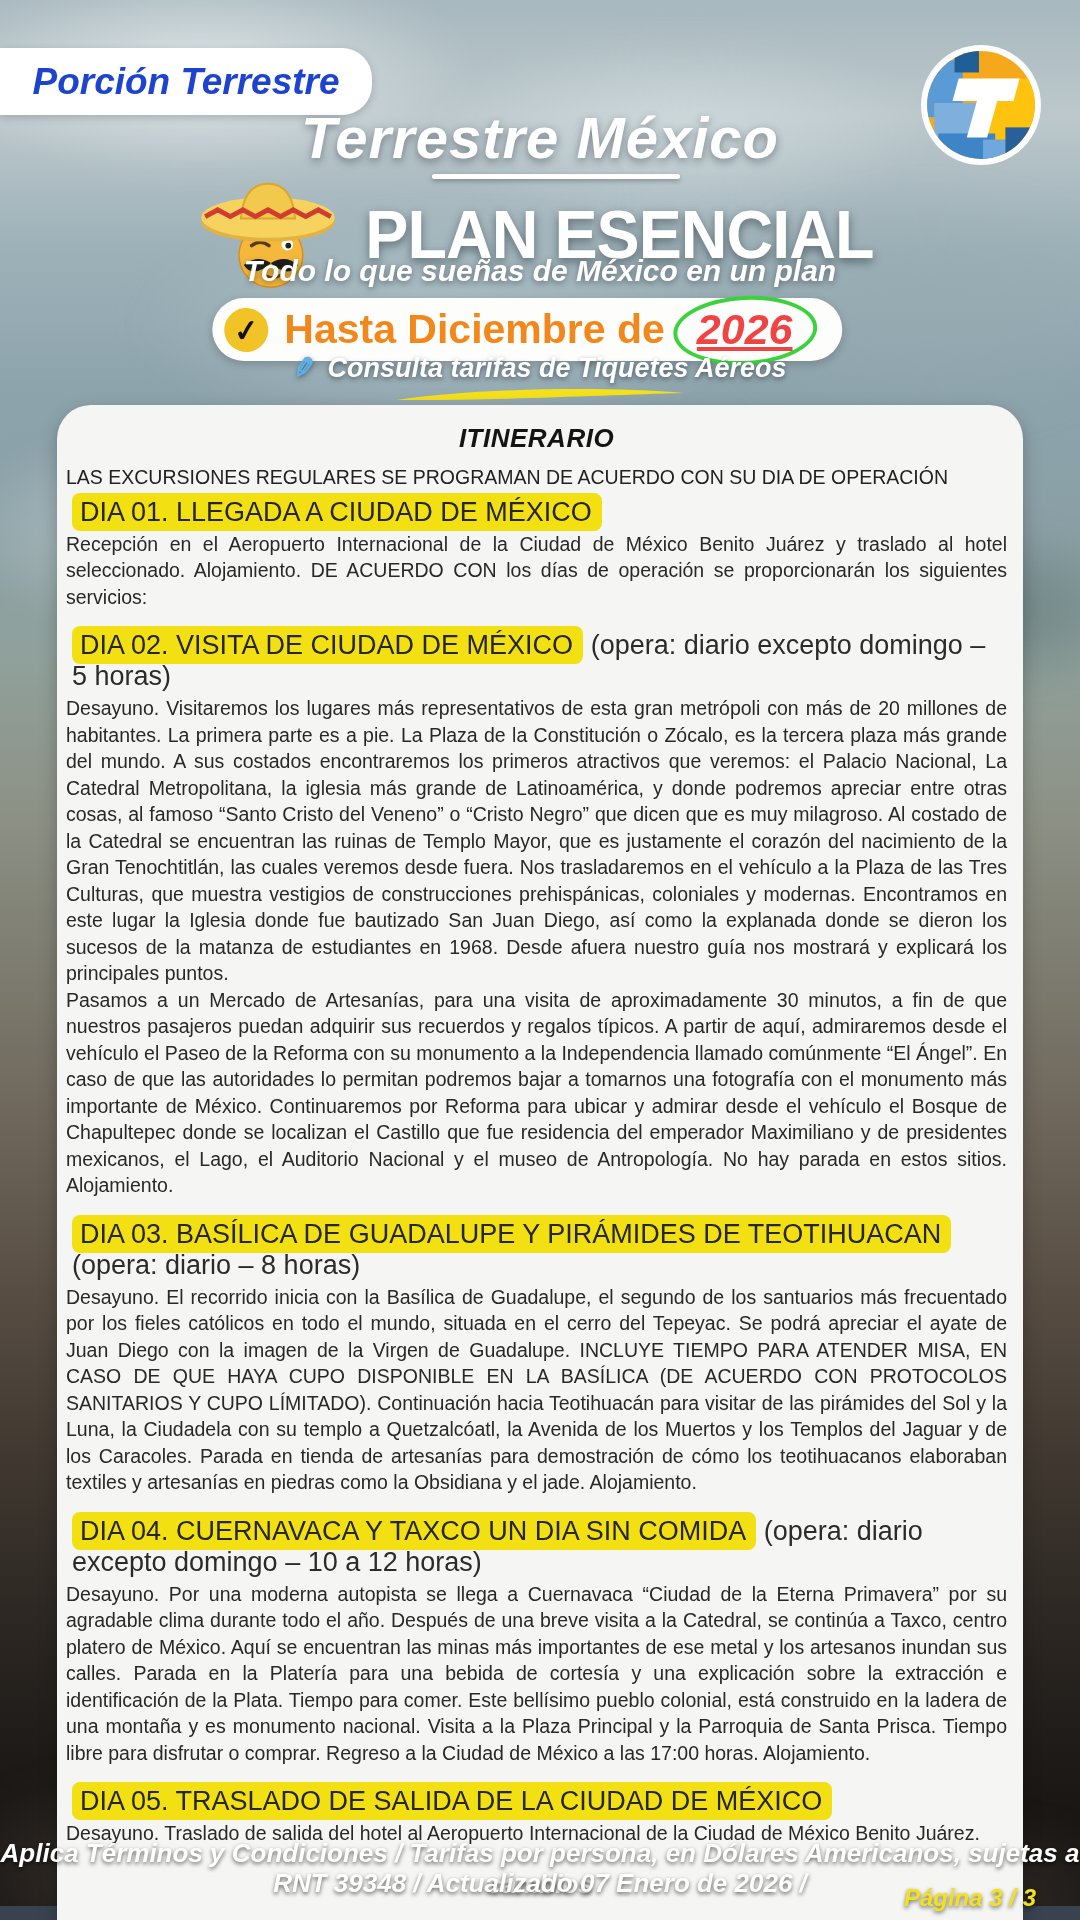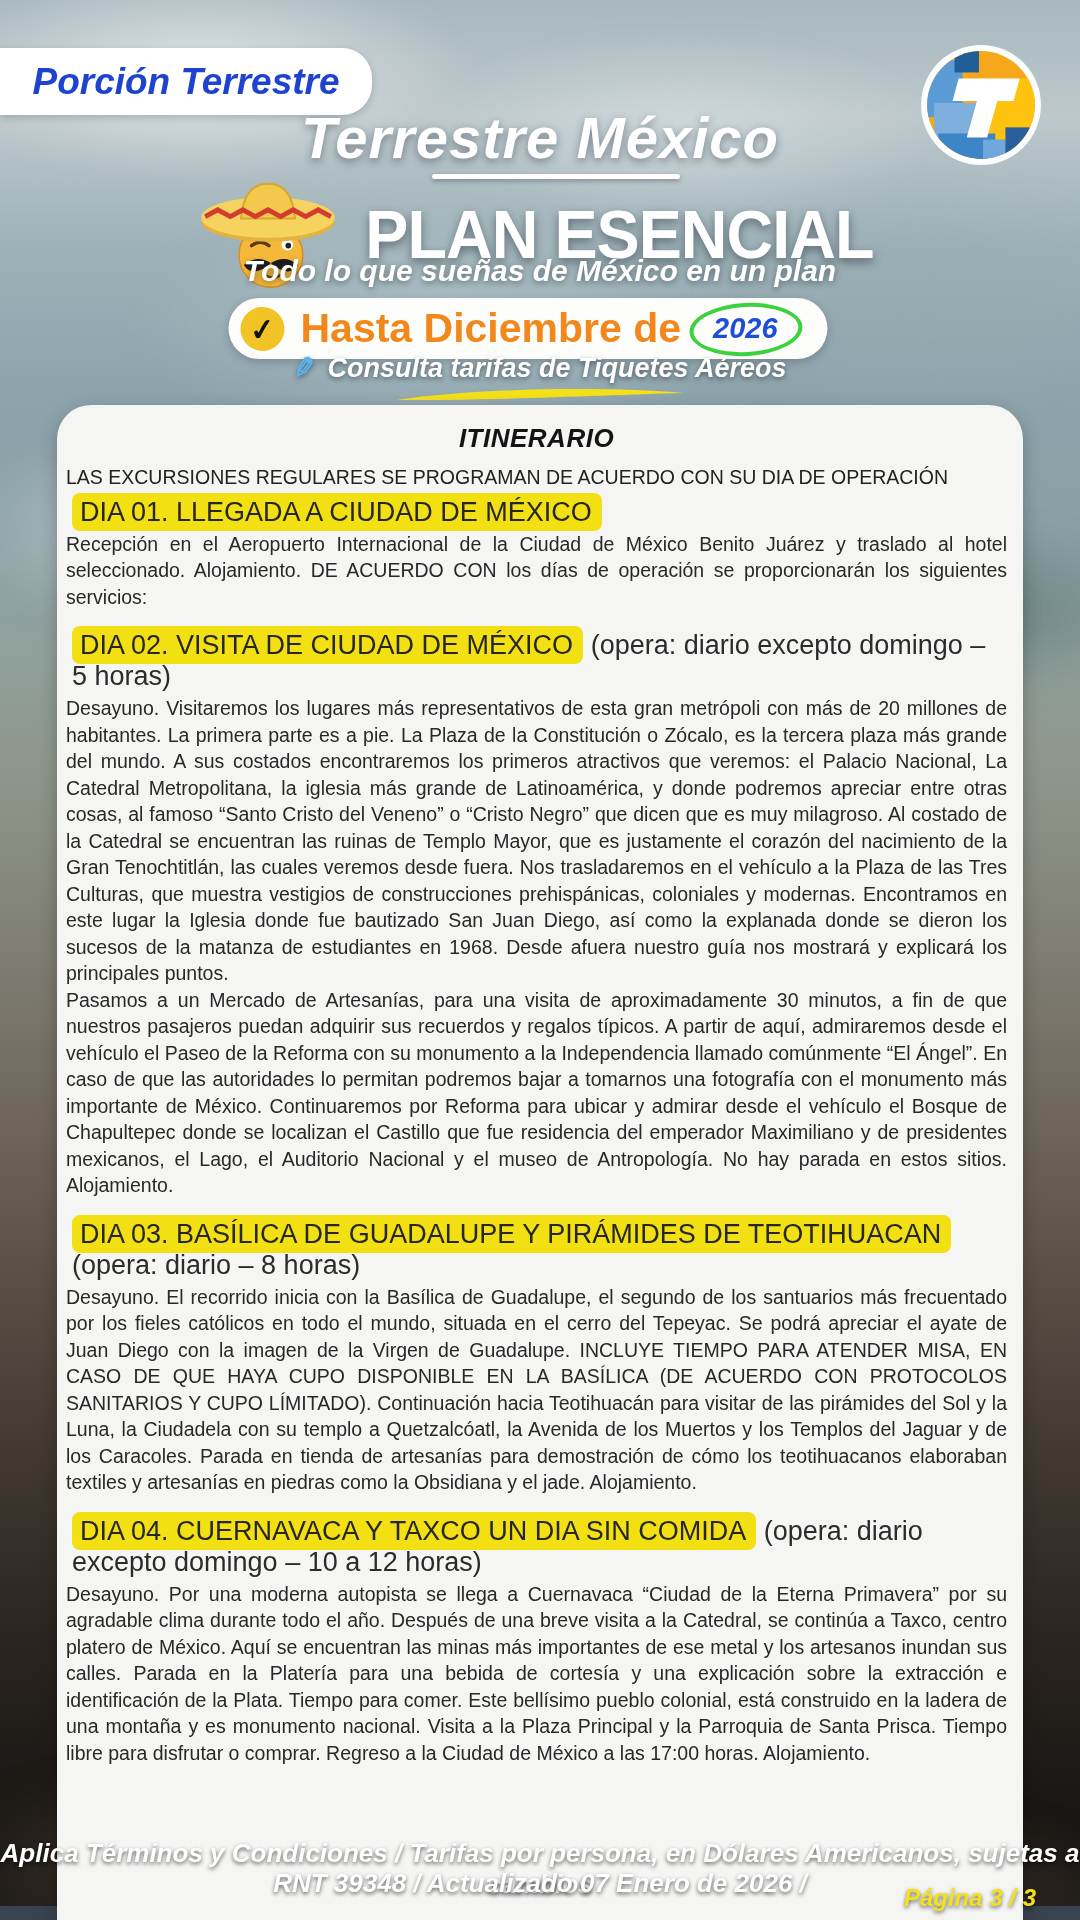--- a/index.html
+++ b/index.html
@@ -46,21 +46,21 @@
            font-size:30px;font-weight:bold;font-style:italic;text-shadow:0 2px 6px rgba(25,35,45,.5);}
 
   .validity-pill{position:absolute;left:50%;top:298px;transform:translateX(-52%);
                  background:#fdfdfb;border-radius:40px;display:inline-flex;align-items:center;
                  gap:16px;padding:7px 34px 7px 12px;box-shadow:0 3px 10px rgba(0,0,0,.2);}
   .check-circle{width:44px;height:44px;border-radius:50%;background:#f2c327;color:#111;
                 display:flex;align-items:center;justify-content:center;font-size:30px;font-weight:bold;
                 transform:rotate(-6deg);}
   .validity-text{color:#f2871c;font-size:41px;font-weight:bold;white-space:nowrap;}
   .year-wrap{position:relative;display:inline-block;padding:0 16px;}
-  .year{color:#1d4ed8;font-size:29px;font-weight:bold;font-style:italic;}
+  .year{color:#ef4444;font-size:43px;font-weight:bold;font-style:italic;text-decoration:underline;}
   .year-ellipse{position:absolute;inset:-9px -8px -11px -8px;border:4px solid #3bd23d;border-radius:50%;transform:rotate(-3deg);}
 
   .air-note{position:absolute;left:0;right:0;top:352px;text-align:center;color:#fff;
             font-size:27px;font-weight:bold;font-style:italic;text-shadow:0 2px 5px rgba(25,35,45,.55);}
   .pencil{color:#5db3e8;font-style:normal;display:inline-block;transform:scaleX(-1) rotate(10deg);margin-right:4px;}
   .swoosh{position:absolute;left:50%;top:384px;transform:translateX(-50%);}
 
   
   .card{position:absolute;left:57px;top:405px;width:966px;height:1705px;background:#f5f6f4;
         border-radius:34px;box-sizing:border-box;padding:12px 16px 0 9px;overflow:hidden;
@@ -185,19 +185,23 @@
     <div class="day">
       <p class="day-head"><span class="hl">DIA 03. BASÍLICA DE GUADALUPE Y PIRÁMIDES DE TEOTIHUACAN</span> <span class="suffix">(opera: diario – 8 horas)</span></p>
       <p class="body">Desayuno. El recorrido inicia con la Basílica de Guadalupe, el segundo de los santuarios más frecuentado por los fieles católicos en todo el mundo, situada en el cerro del Tepeyac. Se podrá apreciar el ayate de Juan Diego con la imagen de la Virgen de Guadalupe. INCLUYE TIEMPO PARA ATENDER MISA, EN CASO DE QUE HAYA CUPO DISPONIBLE EN LA BASÍLICA (DE ACUERDO CON PROTOCOLOS SANITARIOS Y CUPO LÍMITADO). Continuación hacia Teotihuacán para visitar de las pirámides del Sol y la Luna, la Ciudadela con su templo a Quetzalcóatl, la Avenida de los Muertos y los Templos del Jaguar y de los Caracoles. Parada en tienda de artesanías para demostración de cómo los teotihuacanos elaboraban textiles y artesanías en piedras como la Obsidiana y el jade. Alojamiento.</p>
     </div>
 
     <div class="day">
       <p class="day-head"><span class="hl">DIA 04. CUERNAVACA Y TAXCO UN DIA SIN COMIDA</span> <span class="suffix">(opera: diario excepto domingo – 10 a 12 horas)</span></p>
       <p class="body">Desayuno. Por una moderna autopista se llega a Cuernavaca “Ciudad de la Eterna Primavera” por su agradable clima durante todo el año. Después de una breve visita a la Catedral, se continúa a Taxco, centro platero de México. Aquí se encuentran las minas más importantes de ese metal y los artesanos inundan sus calles. Parada en la Platería para una bebida de cortesía y una explicación sobre la extracción e identificación de la Plata. Tiempo para comer. Este bellísimo pueblo colonial, está construido en la ladera de una montaña y es monumento nacional. Visita a la Plaza Principal y la Parroquia de Santa Prisca. Tiempo libre para disfrutar o comprar. Regreso a la Ciudad de México a las 17:00 horas. Alojamiento.</p>
     </div>
 
+    <div class="day">
+      <p class="day-head"><span class="hl">DIA 05. TRASLADO DE SALIDA DE LA CIUDAD DE MÉXICO</span></p>
+      <p class="body">Desayuno. Traslado de salida del hotel al Aeropuerto Internacional de la Ciudad de México Benito Juárez.</p>
+    </div>
   </div>
 
   <div class="footer-line f1">Aplica Términos y Condiciones / Tarifas por persona, en Dólares Americanos, sujetas a cambios</div>
   <div class="footer-line f2">RNT 39348 / Actualizado 07 Enero de 2026 /</div>
   <div class="page-num">Página 3 / 3</div>
 
 </div>
 
 </body></html>

